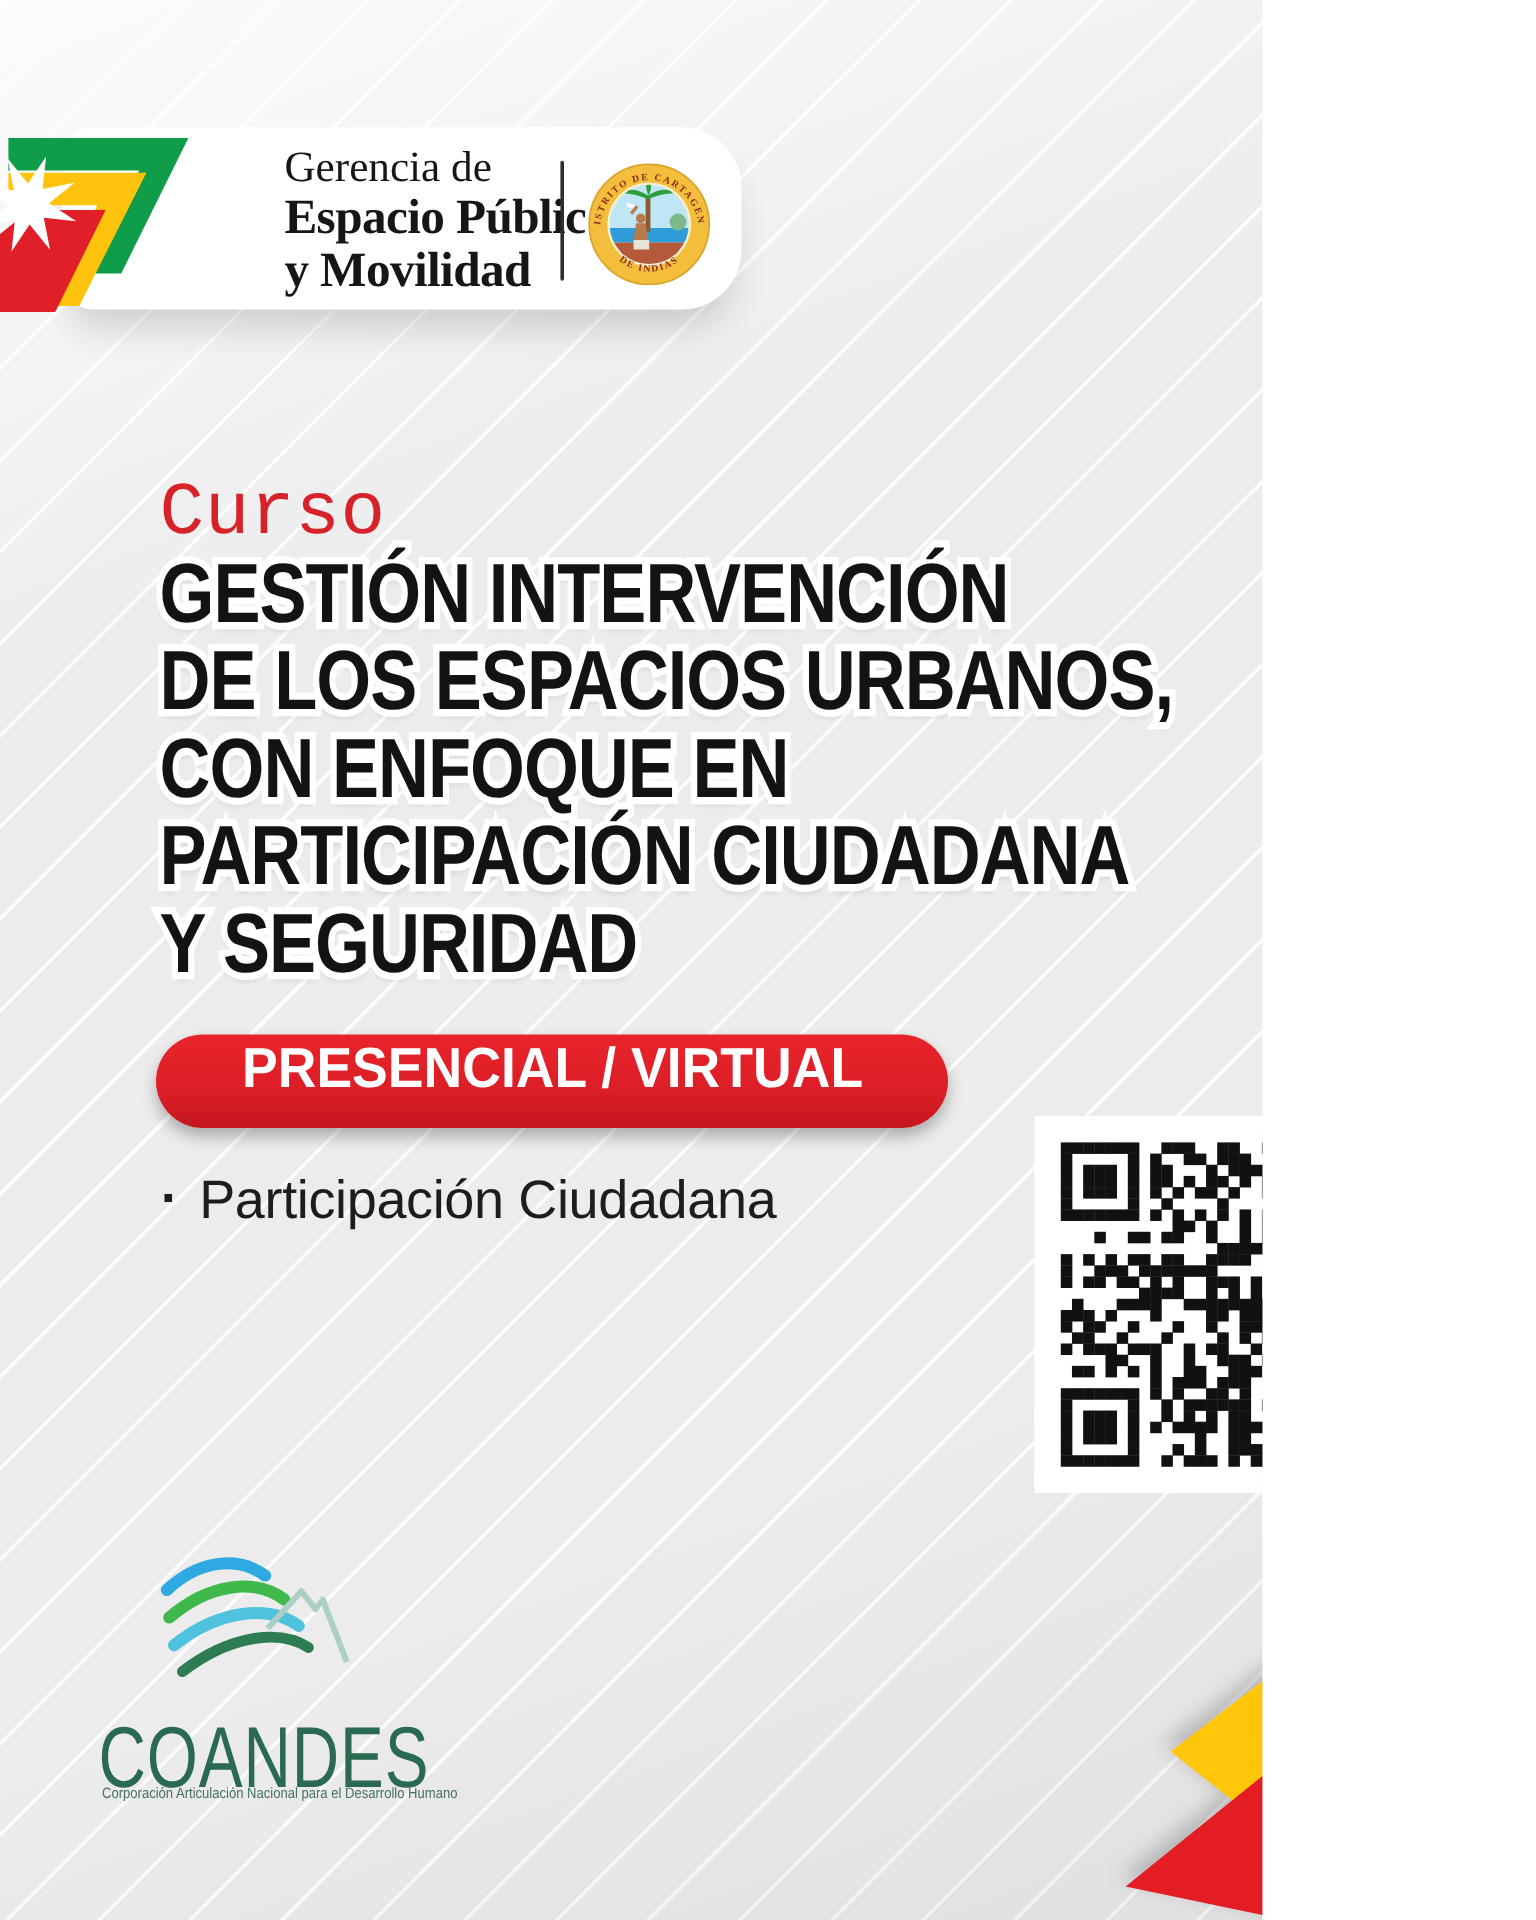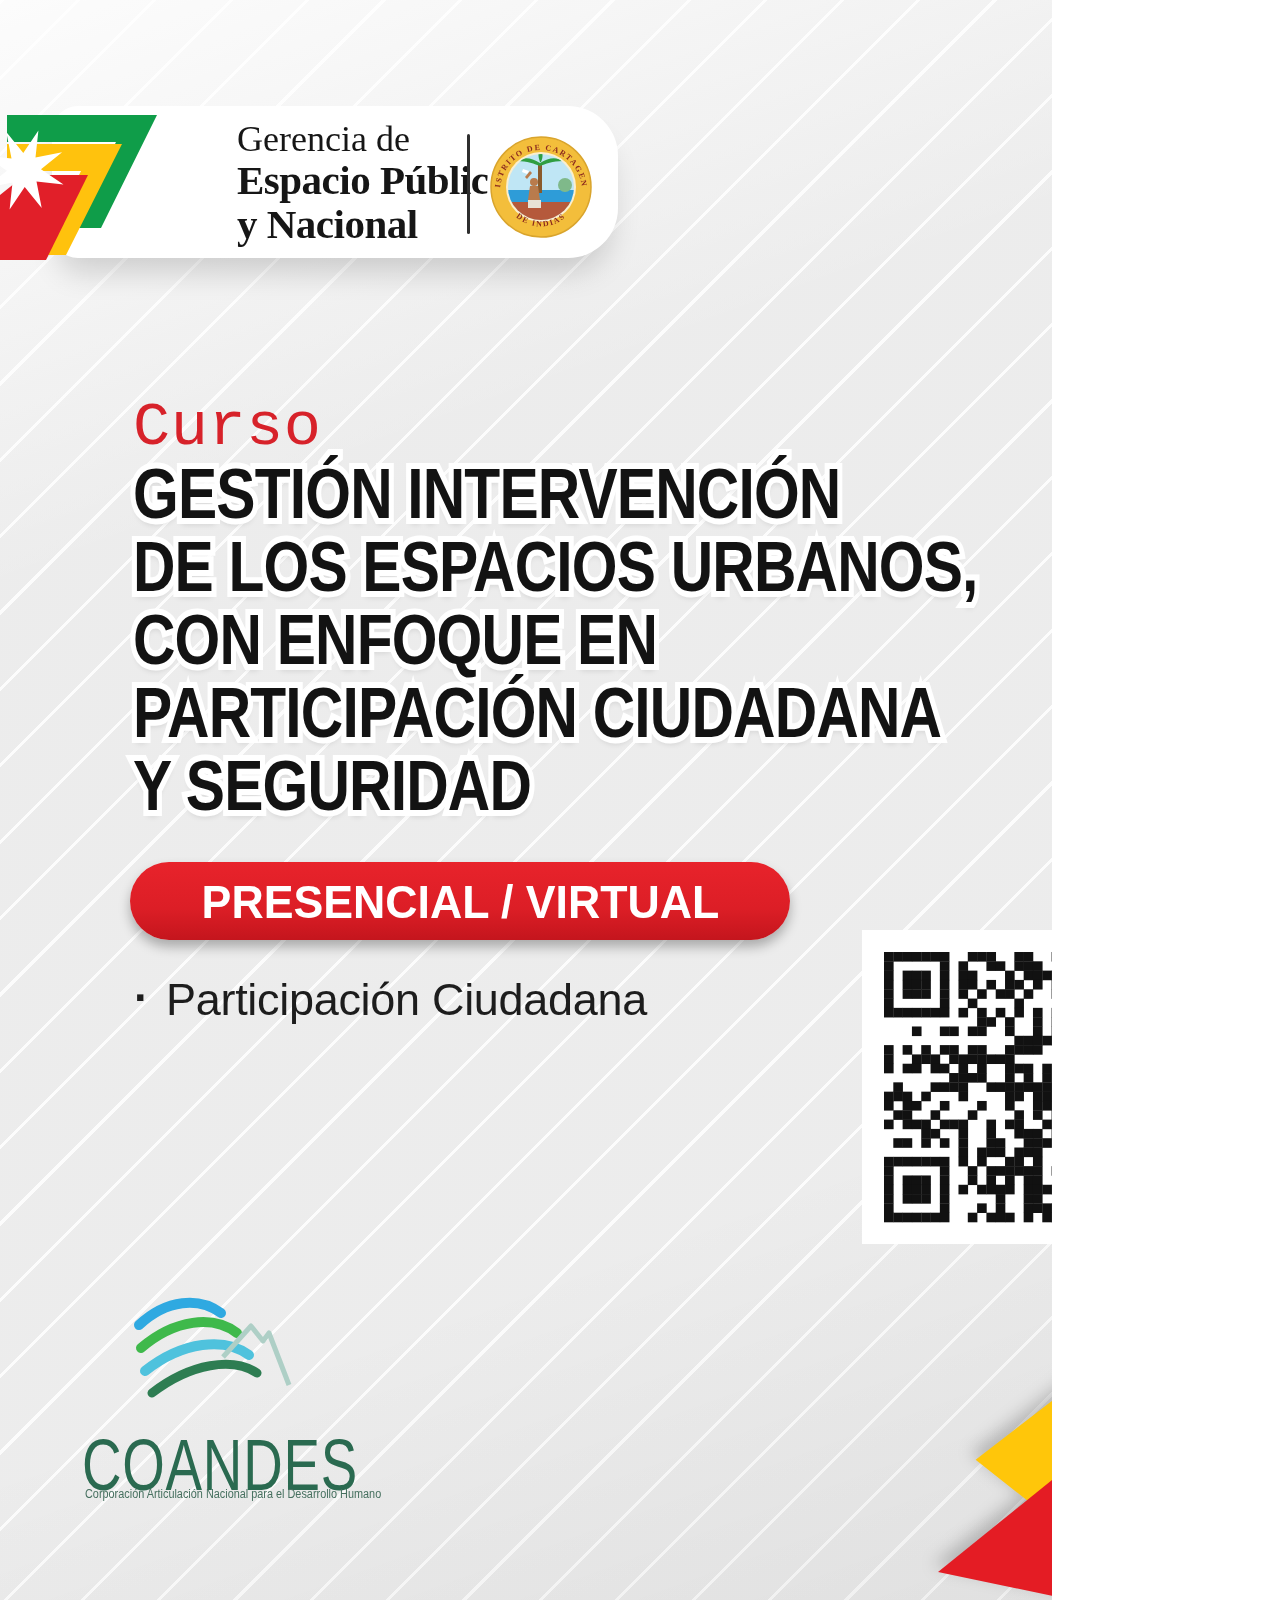--- a/index.html
+++ b/index.html
@@ -31,21 +31,21 @@
   .tline{position:absolute;left:0;white-space:nowrap;font-weight:700;font-size:70px;line-height:73px;
          letter-spacing:-1px;transform:scaleX(.84);transform-origin:0 0;}
   .tline .stroke{position:absolute;left:0;top:0;color:#fff;-webkit-text-stroke:12px #fff;
          text-shadow:0 6px 7px rgba(0,0,0,.14);}
   .tline .fill{position:relative;color:#131313;}
   
   .pill{
     position:absolute;left:130px;top:862px;width:660px;height:78px;border-radius:40px;
     background:linear-gradient(180deg,#E8232B 0%,#DC1E26 60%,#C4151D 100%);
     box-shadow:0 7px 12px rgba(0,0,0,.28);
-    display:flex;align-items:center;justify-content:center;
+    display:flex;align-items:flex-start;justify-content:center;
   }
   .pill span{color:#fff;font-weight:700;font-size:47px;letter-spacing:0;transform:scaleX(.95);white-space:nowrap;}
   
   .topics{position:absolute;left:134px;top:972px;width:630px;margin:0;padding:0;list-style:none;}
   .topics li{position:relative;padding-left:32px;font-size:45px;line-height:56px;color:#1d1d1d;
              letter-spacing:-.3px;margin-bottom:16px;}
   .topics li::before{content:"·";position:absolute;left:0;top:-2px;font-weight:700;color:#1d1d1d;}
   
   .qr-box{position:absolute;left:862px;top:930px;width:314px;height:314px;background:#fff;}
   .qr-label{position:absolute;left:840px;top:1252px;width:360px;text-align:center;
@@ -60,21 +60,21 @@
   .decor{position:absolute;left:900px;top:1280px;width:380px;height:320px;}
 </style>
 </head>
 <body>
 
 <div class="flyer">
 
   <div class="banner">
     <div class="org l1">Gerencia de</div>
     <div class="org l2">Espacio Público</div>
-    <div class="org l3">y Nacional</div>
+    <div class="org l3">y Movilidad</div>
     <div class="divider"></div>
   </div>
 
   <svg class="logo-svg" viewBox="0 0 220 215" aria-hidden="true">
     <polygon points="7,22 157,22 101,135 74,135 116,49 7,49" fill="#0F9D49"></polygon>
     <polygon points="7,51 122,51 66,162 40,162 81,78 7,78" fill="#FFC20D"></polygon>
     <polygon points="25,82 88,82 46,167 0,167 0,102" fill="#E11F29"></polygon>
     <polygon id="hdr-star" points="38.4,37.5 35.5,64.5 62.1,59.3 41.0,76.3 63.5,91.4 36.5,88.5 41.7,115.1 24.7,94.0 9.6,116.5 12.5,89.5 -14.1,94.7 7.0,77.7 -15.5,62.6 11.5,65.5 6.3,38.9 23.3,60.0" fill="#FFFFFF"></polygon>
   </svg>
 

